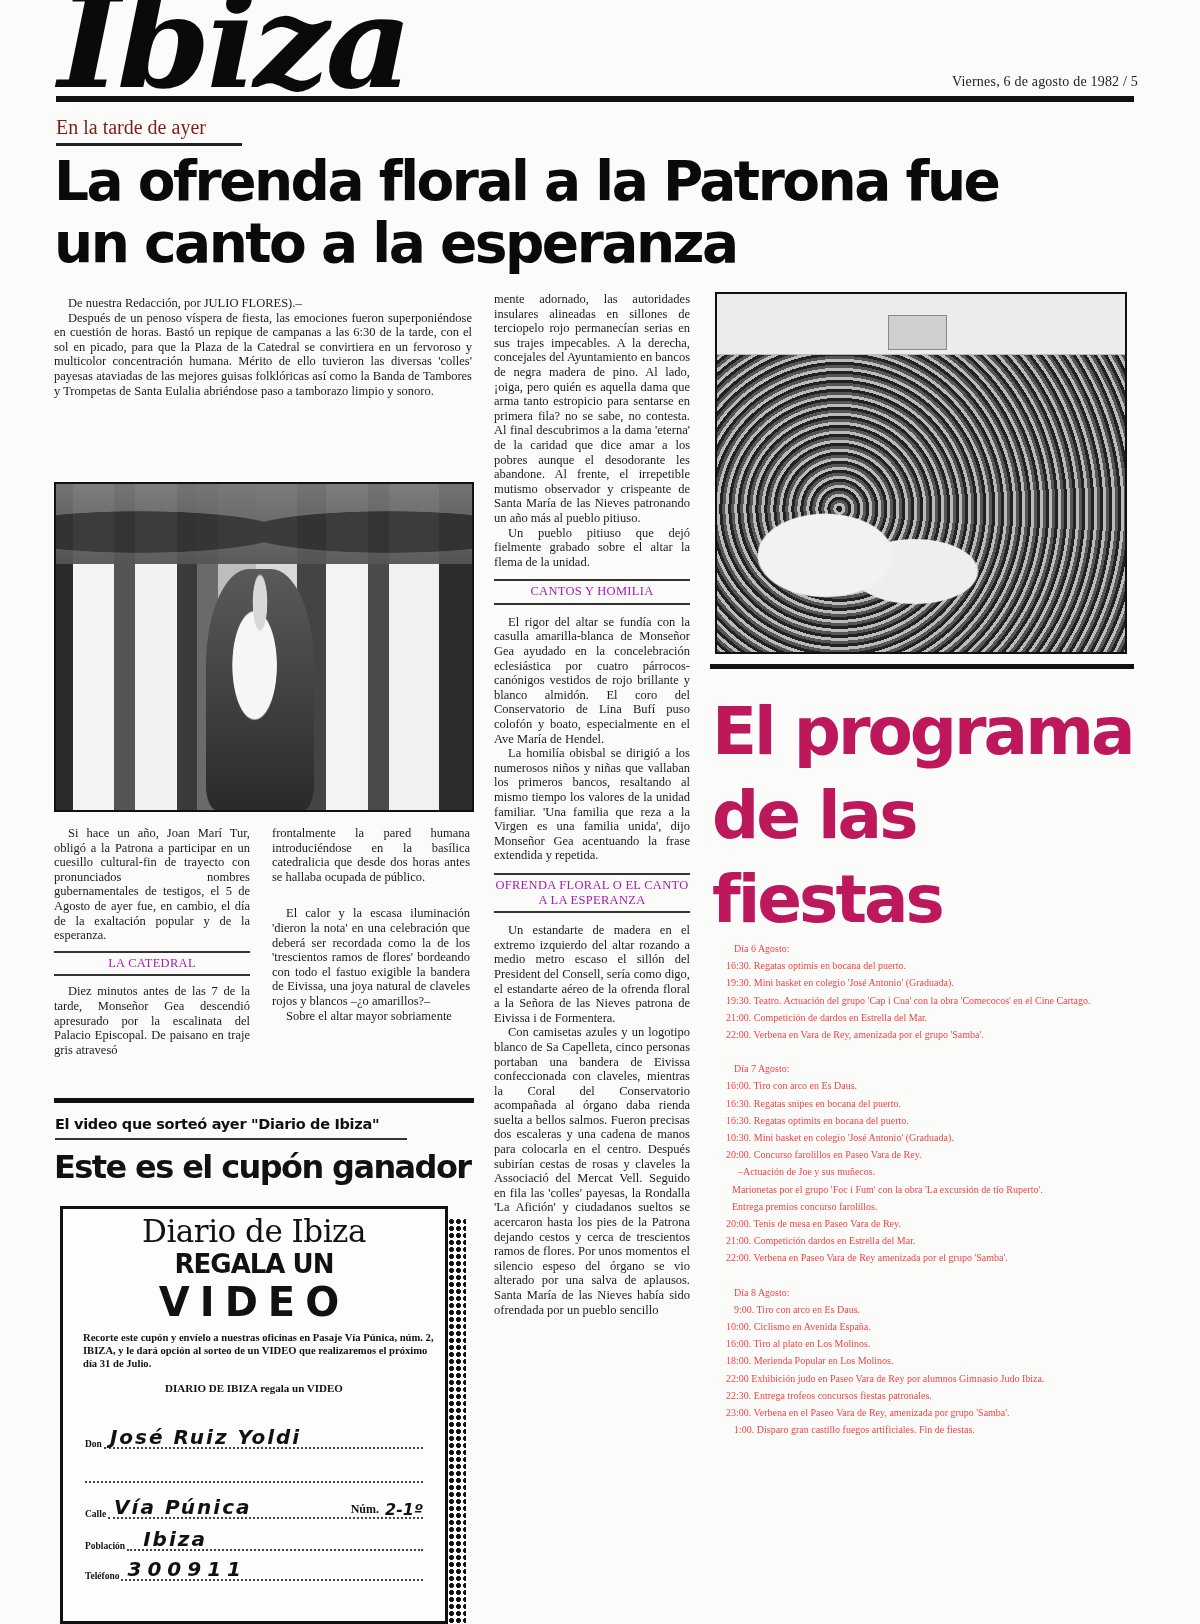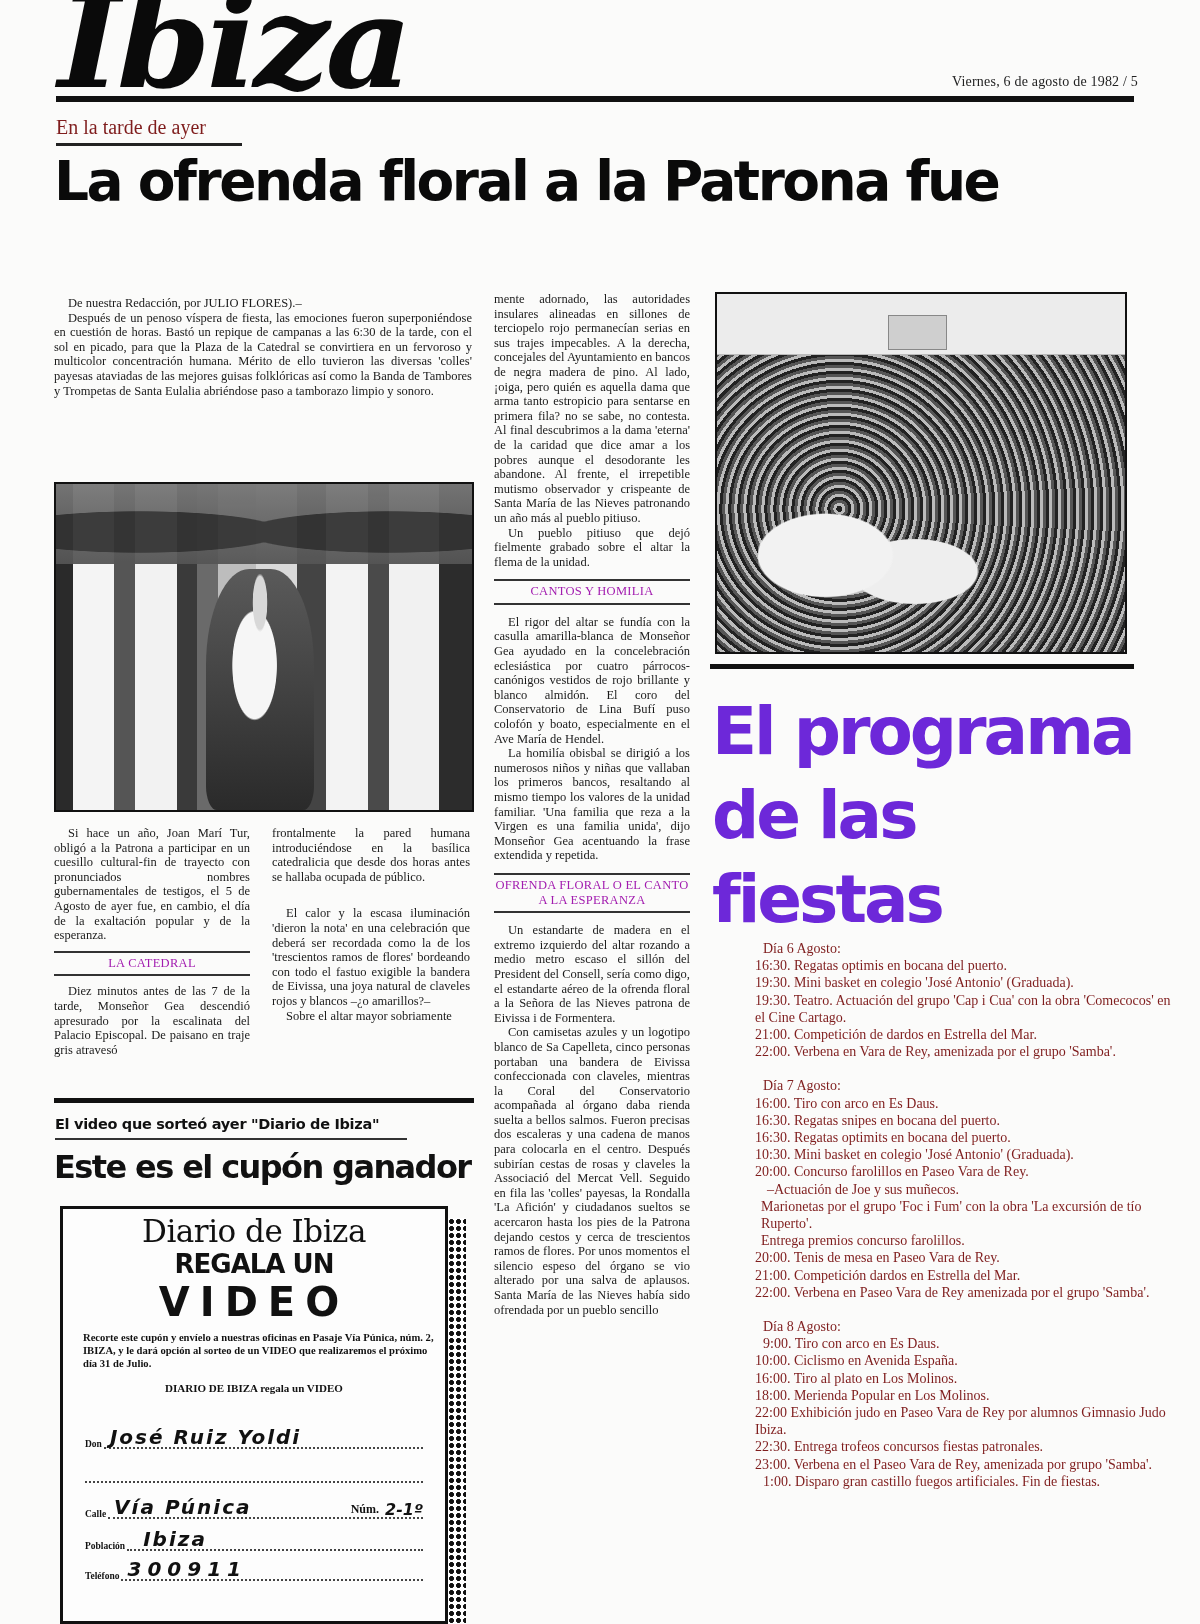--- a/index.html
+++ b/index.html
@@ -48,23 +48,23 @@
       repeating-radial-gradient(circle at 30% 60%, #222 0 3px, #bbb 3px 6px, #555 6px 9px),
       #777; }
   .photo-crowd .wall { position: absolute; left: 0; right: 0; top: 0; height: 17%; background: #ececec; border-bottom: 1px solid #bbb; }
   .photo-crowd .wall::before { content: ""; position: absolute; left: 42%; top: 35%; width: 14%; height: 55%; background: #cfcfcf; border: 1px solid #888; }
   .photo-crowd .front { position: absolute; left: 10%; bottom: 0; width: 55%; height: 45%;
     background: radial-gradient(ellipse at 30% 40%, #f2f2f2 0 30%, transparent 31%),
                 radial-gradient(ellipse at 70% 50%, #eee 0 28%, transparent 29%); }
 
   .rule-thick { height: 5px; background: #111; }
   .prog-head { left: 712px; top: 690px; font-family: "DejaVu Sans", sans-serif; font-weight: bold;
-    font-size: 66px; line-height: 84px; letter-spacing: -3px; color: #6d28d9; }
-
-  .prog { left: 749px; top: 940px; width: 425px; font-size: 14px; line-height: 17.2px; color: #7f1d1d; }
+    font-size: 66px; line-height: 84px; letter-spacing: -3px; color: #be185d; }
+
+  .prog { left: 720px; top: 940px; width: 425px; font-size: 10px; line-height: 17.2px; color: #ef4444; }
   .prog .day { padding-left: 14px; }
   .prog .item { padding-left: 6px; text-indent: 0; }
   .prog .gap { height: 17px; }
 
   .video-kicker { left: 55px; top: 1116px; font-family: "DejaVu Sans", sans-serif; font-weight: bold; font-size: 14.5px; letter-spacing: -0.3px; }
   .video-kicker-rule { left: 55px; top: 1138px; width: 352px; height: 2px; background: #333; }
   .coupon-head { left: 54px; top: 1148px; font-family: "DejaVu Sans", sans-serif; font-weight: bold; font-size: 32px; letter-spacing: -1.6px; }
 
   .coupon-shadow { left: 70px; top: 1218px; width: 396px; height: 406px;
     background: radial-gradient(circle, #111 0 2.2px, #fff 2.6px) 0 0/7px 7px; }
@@ -86,20 +86,21 @@
 <body>
 
 <div class="abs masthead">Ibiza</div>
 <div class="abs dateline">Viernes, 6 de agosto de 1982 / 5</div>
 <div class="abs rule-top"></div>
 
 <div class="abs kicker">En la tarde de ayer</div>
 <div class="abs kicker-rule"></div>
 <div class="abs headline">
   <div>La ofrenda floral a la Patrona fue</div>
+  <div>un canto a la esperanza</div>
 </div>
 
 <div class="abs col-text" style="left:54px; top:296px; width:418px;">
   <p class="noindent" style="padding-left:14px;">De nuestra Redacción, por JULIO FLORES).–</p>
   <p>Después de un penoso víspera de fiesta, las emociones fueron superponiéndose en cuestión de horas. Bastó un repique de campanas a las 6:30 de la tarde, con el sol en picado, para que la Plaza de la Catedral se convirtiera en un fervoroso y multicolor concentración humana. Mérito de ello tuvieron las diversas 'colles' payesas ataviadas de las mejores guisas folklóricas así como la Banda de Tambores y Trompetas de Santa Eulalia abriéndose paso a tamborazo limpio y sonoro.</p>
 </div>
 
 <div class="abs photo photo-altar">
   <div class="arch"></div>
   <div class="figure"></div>

